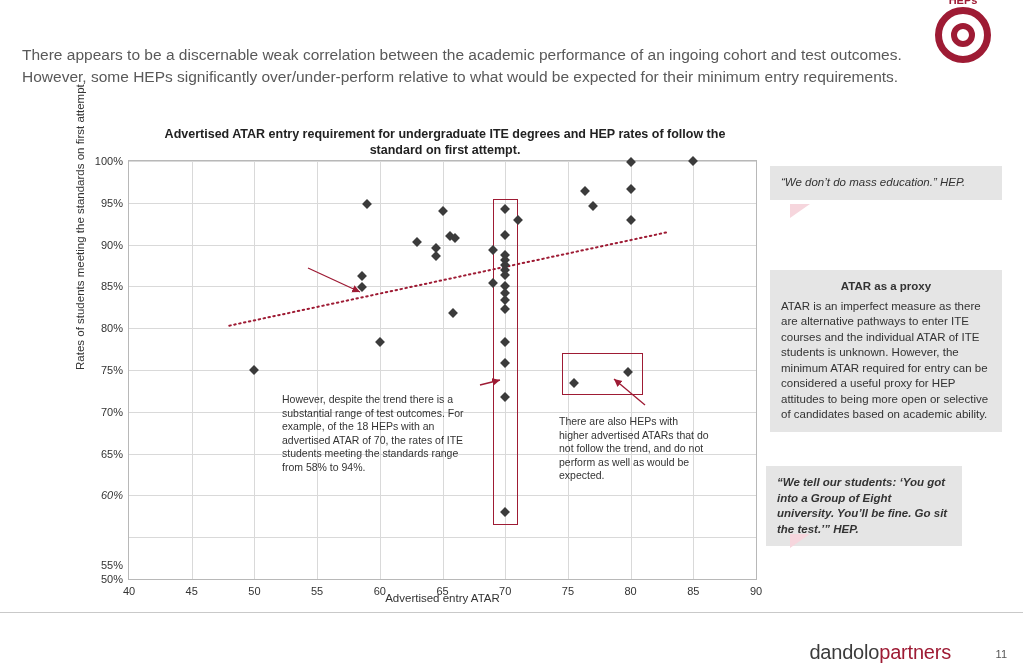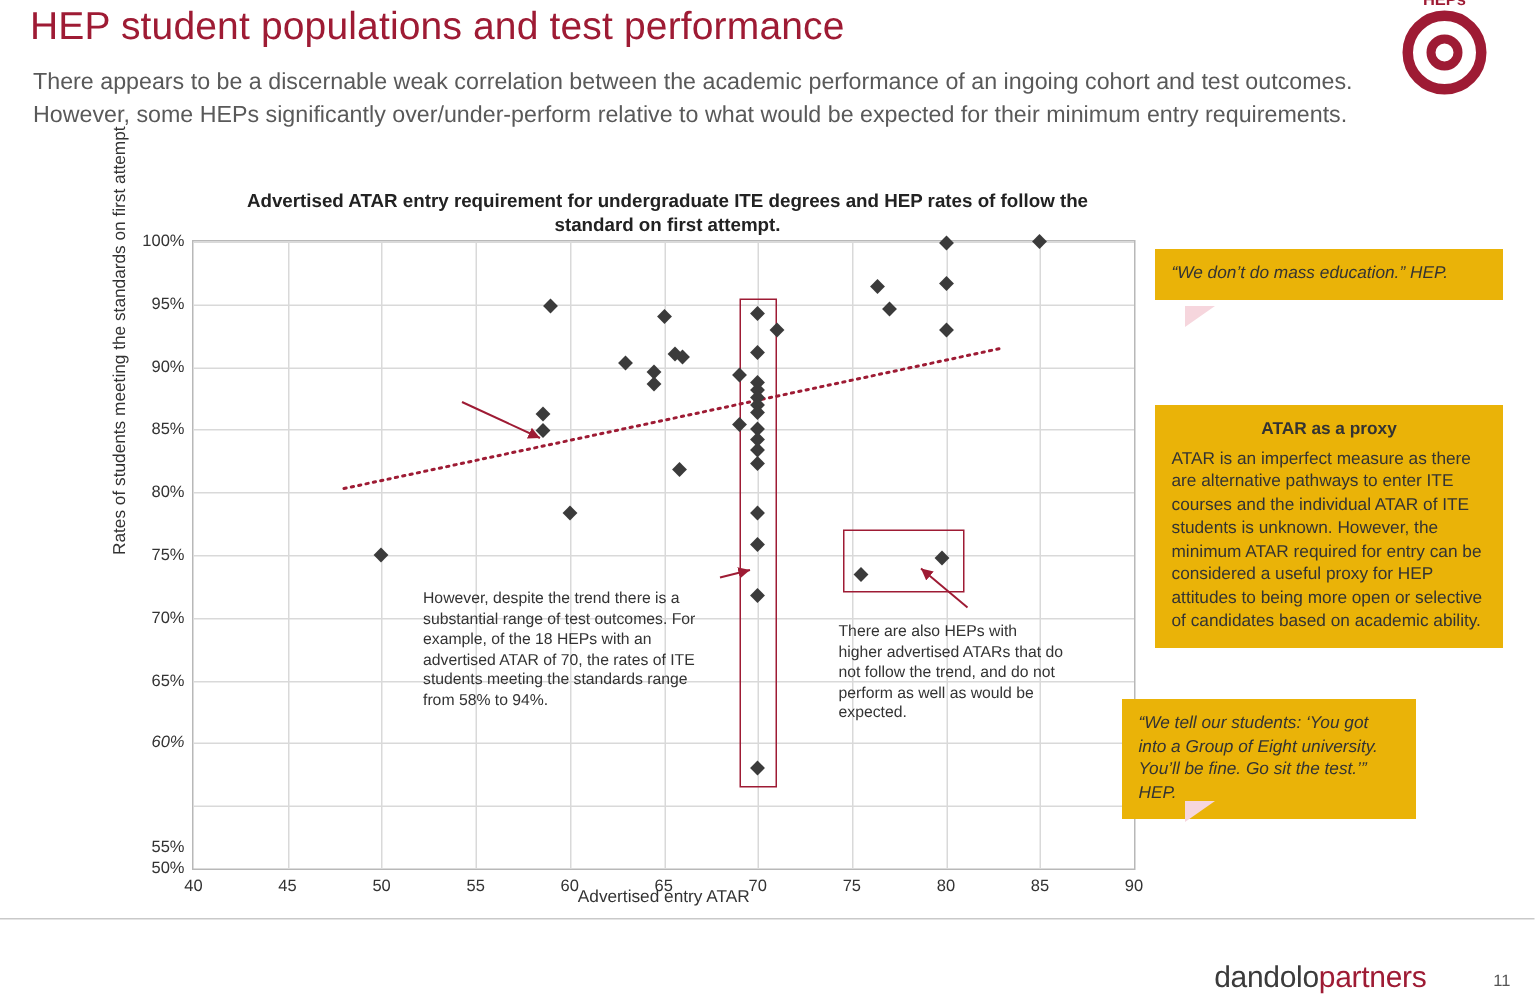--- a/index.html
+++ b/index.html
@@ -85,21 +85,21 @@
   }
 
   
   .anno {
     position:absolute; font-size:10.5px; line-height:13.5px; color:#333;
   }
   svg.arrows { position:absolute; left:0; top:0; width:1023px; height:670px; pointer-events:none; }
 
   
   .quote-box {
-    position:absolute; background:#eab308; color:#333;
+    position:absolute; background:#e5e5e5; color:#333;
     padding:9px 11px; box-sizing:border-box;
     font-size:11.5px; line-height:15.5px;
   }
   .quote-box.italic { font-style:italic; }
   .tail {
     position:absolute; width:0; height:0;
     border-top:14px solid #f6d6dd;
     border-right:20px solid transparent;
   }
   .callout-title { font-weight:bold; text-align:center; margin-bottom:4px; }
@@ -115,21 +115,20 @@
   }
   .brand .b1 { color:#3b3b3b; }
   .brand .b2 { color:#9e1b34; }
   .pagenum { position:absolute; right:16px; bottom:10px; font-size:11px; color:#555; }
 </style>
 </head>
 <body>
 
 <div class="slide">
 
-  <div class="title">HEP student populations and test performance</div>
   <div class="subtitle">There appears to be a discernable weak correlation between the academic performance of an ingoing cohort and test outcomes. However, some HEPs significantly over/under-perform relative to what would be expected for their minimum entry requirements.</div>
 
   <div class="logo-wrap">
     <div class="logo-label">HEPs</div>
     <div class="ring-outer">
       <div class="ring-inner"></div>
     </div>
   </div>
 
   <div class="chart-title">Advertised ATAR entry requirement for undergraduate ITE degrees and HEP rates of follow the standard on first attempt.</div>
@@ -241,21 +240,21 @@
   <div class="quote-box italic" style="left:770px; top:166px; width:232px;">
     <span>“We don’t do mass education.” HEP.</span>
   </div>
   <div class="tail" style="left:790px; top:204px;"></div>
 
   <div class="quote-box" style="left:770px; top:270px; width:232px;">
     <div class="callout-title">ATAR as a proxy</div>
     <div>ATAR is an imperfect measure as there are alternative pathways to enter ITE courses and the individual ATAR of ITE students is unknown. However, the minimum ATAR required for entry can be considered a useful proxy for HEP attitudes to being more open or selective of candidates based on academic ability.</div>
   </div>
 
-  <div class="quote-box italic" style="left:748px; top:466px; width:196px;">
+  <div class="quote-box italic" style="left:766px; top:466px; width:196px;font-weight:bold;">
     <span>“We tell our students: ‘You got into a Group of Eight university. You’ll be fine. Go sit the test.’” HEP.</span>
   </div>
   <div class="tail" style="left:790px; top:534px;"></div>
 
   <div class="footer-rule"></div>
   <div class="brand">
     <span class="b1">dandolo</span><span class="b2">partners</span>
   </div>
   <div class="pagenum">11</div>
 

